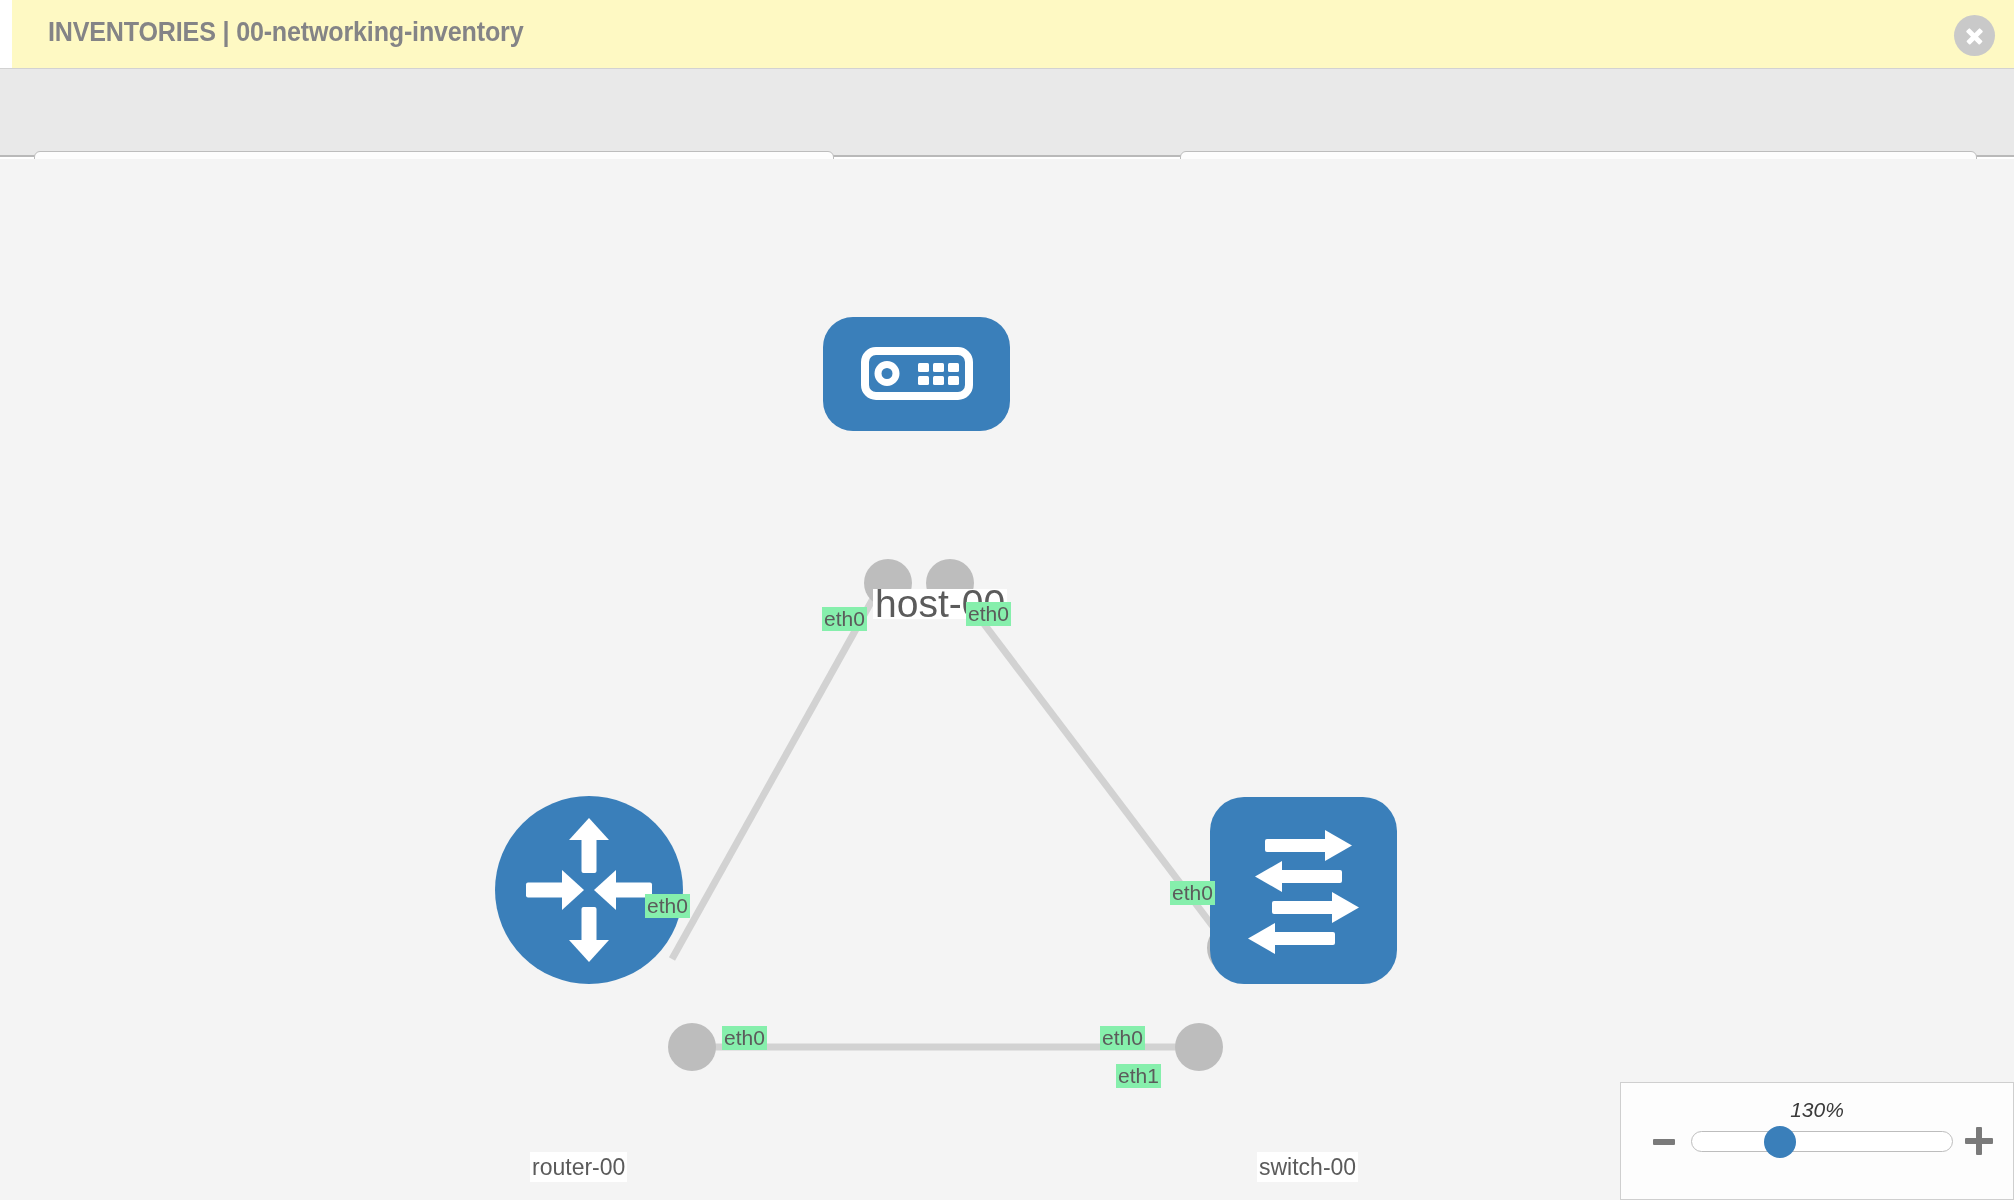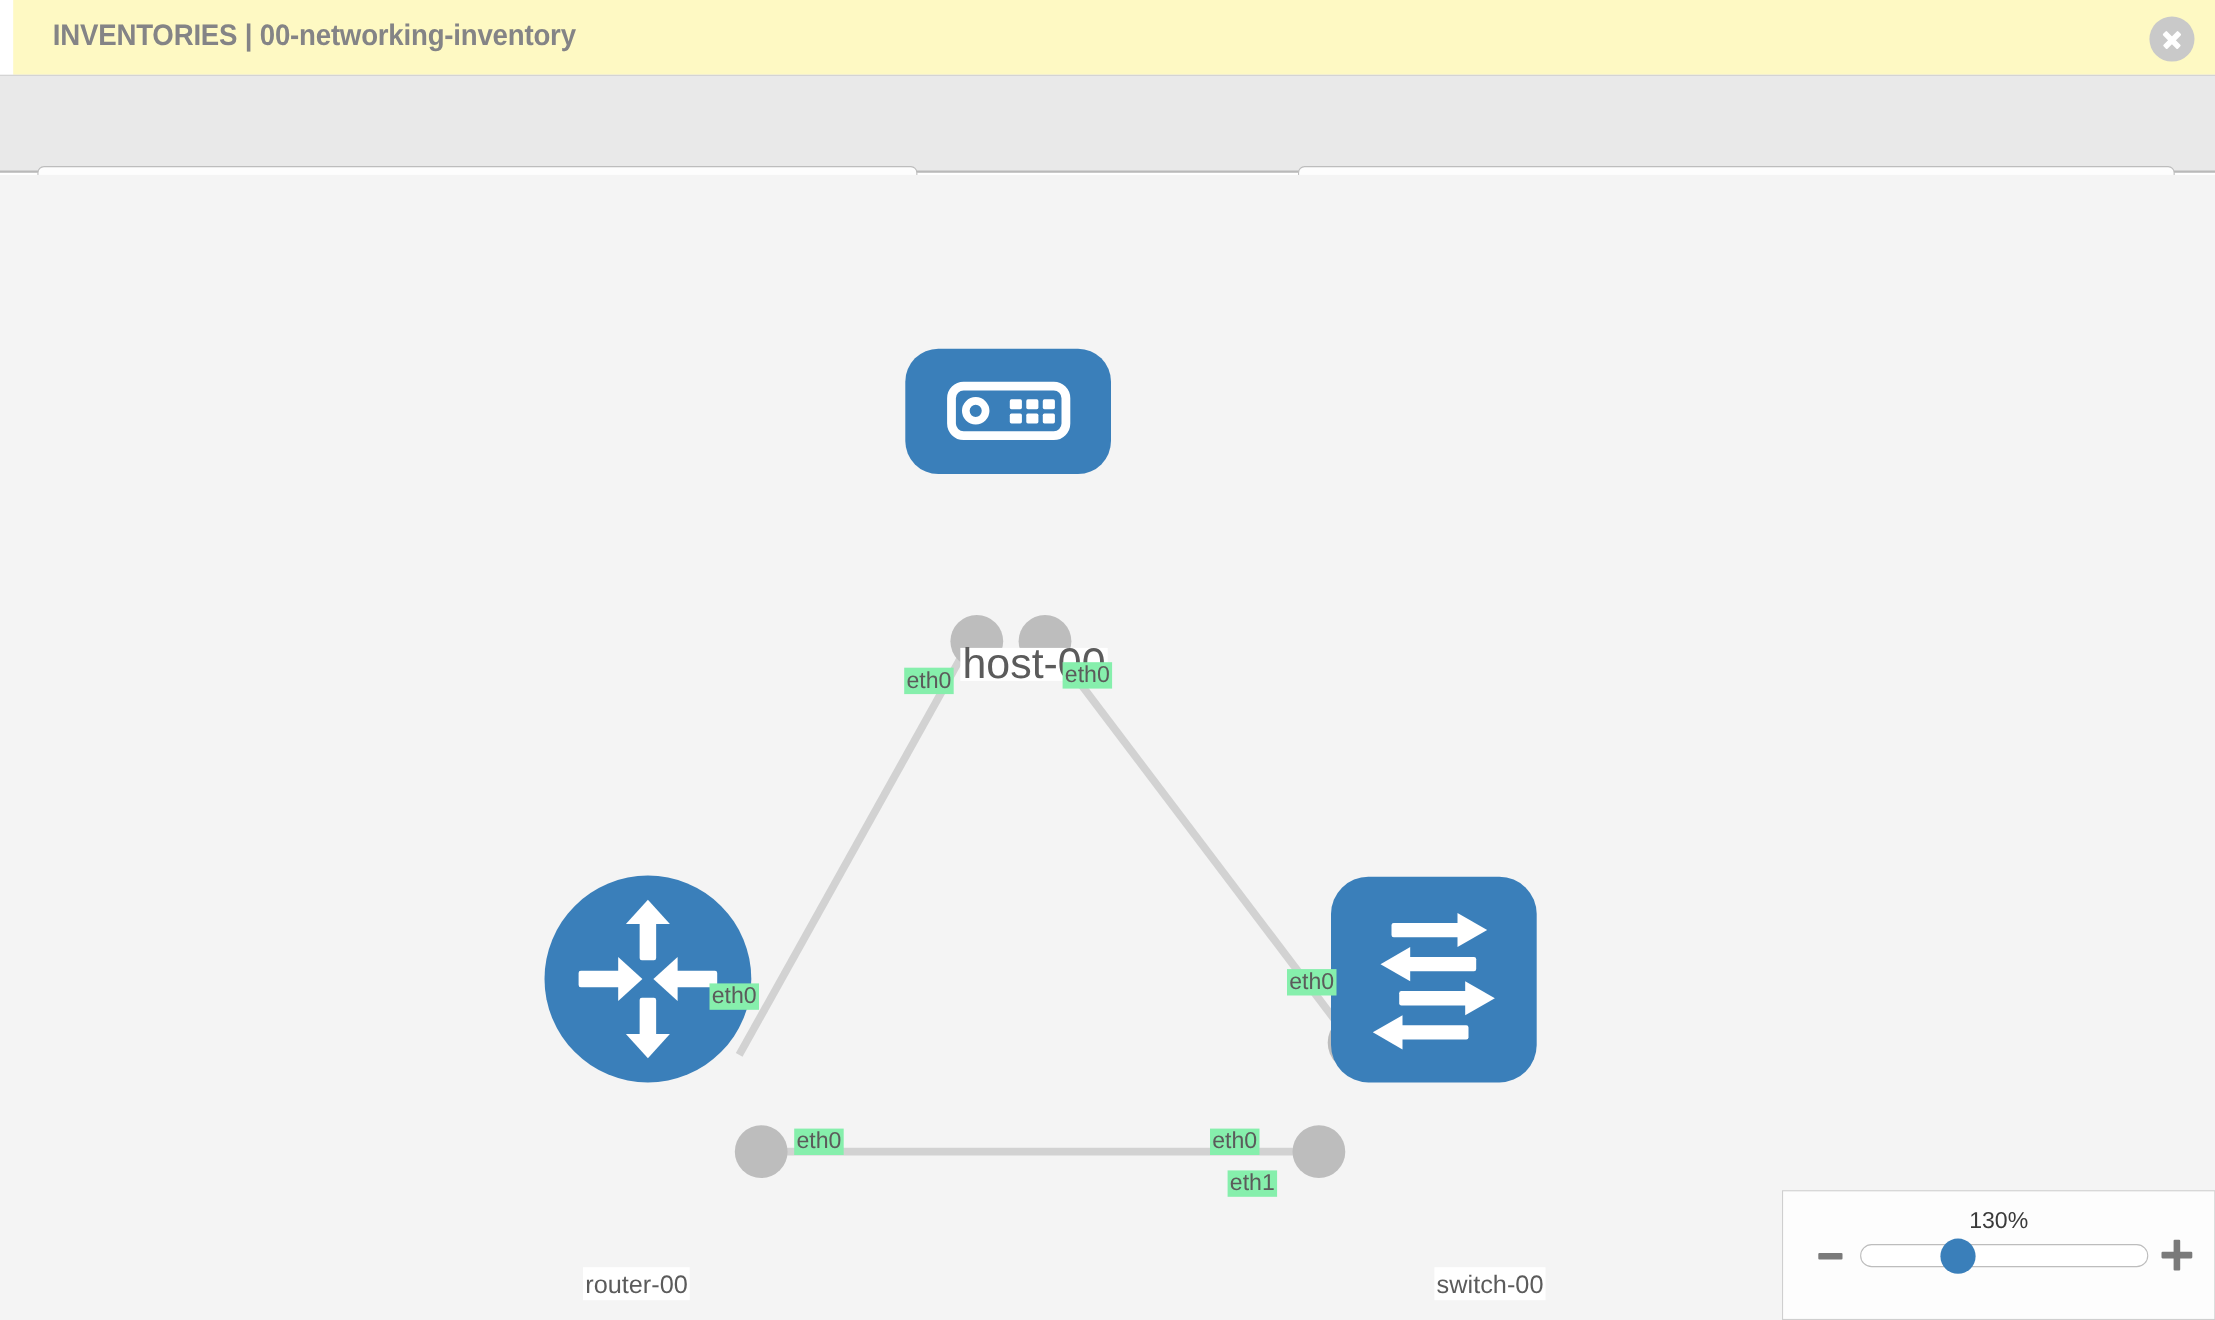--- a/index.html
+++ b/index.html
@@ -107,20 +107,21 @@
     padding: 0 2px;
     line-height: 24px;
   }
 
   
   #zoom-panel {
     position: absolute; left: 1620px; top: 1082px;
     width: 394px; height: 118px;
     background: #fdfdfd;
     border: 1px solid #cfcfcf;
+    font-style: italic;
   }
   #zoom-level {
     position: absolute; left: 0; right: 0; top: 15px;
     text-align: center;
     font-size: 21px; color: #3a3a3a;
   }
   #zoom-minus {
     position: absolute; left: 32px; top: 56px;
     width: 22px; height: 6px; border-radius: 1px;
     background: #7a7a7a; cursor: pointer;
@@ -263,21 +264,21 @@
         <path d="M149 110.5 L122 95 L122 126 Z"></path>
 
         <rect x="55" y="135" width="70" height="13" rx="2"></rect>
         <path d="M38 141.5 L65 126 L65 157 Z"></path>
       </g>
     </g>
   </svg>
 
   <div class="node-label" style="left:873px; top:430px; font-size:39px;">host-00</div>
   <div class="node-label" style="left:530px; top:993px;">router-00</div>
-  <div class="node-label" style="left:1304px; top:993px;text-align:right;">switch-00</div>
+  <div class="node-label" style="left:1257px; top:993px;text-align:right;">switch-00</div>
 
   <div class="iface-label" style="left:822px; top:448px;">eth0</div>
   <div class="iface-label" style="left:966px; top:443px;">eth0</div>
   <div class="iface-label" style="left:645px; top:735px;">eth0</div>
   <div class="iface-label" style="left:722px; top:867px;">eth0</div>
   <div class="iface-label" style="left:1170px; top:722px;">eth0</div>
   <div class="iface-label" style="left:1100px; top:867px;">eth0</div>
   <div class="iface-label" style="left:1116px; top:905px;">eth1</div>
 </div>
 

